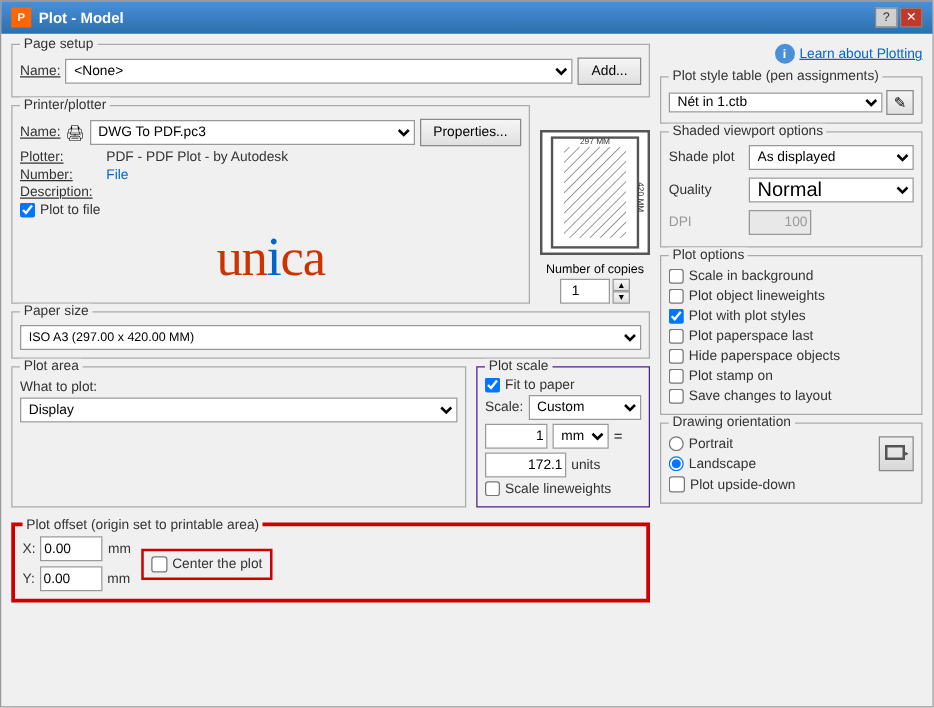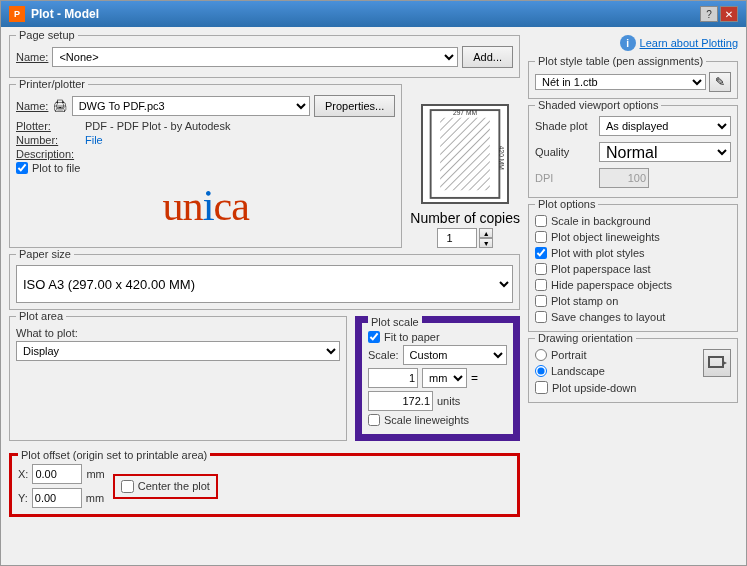--- a/index.html
+++ b/index.html
@@ -223,24 +223,24 @@
     }
     
     .plot-area-box {
       border: 1px solid #aaa;
       padding: 4px 6px 6px;
       position: relative;
       flex: 1;
     }
     
     .plot-scale-box {
-      border: 7px solid #4c1d95;
+      border: 1px solid #4c1d95;
       padding: 4px 6px 6px;
       position: relative;
-      width: 165px;
+      width: 139px;
     }
     
     .plot-offset-box {
       border: 3px solid #cc0000;
       padding: 4px 6px 6px;
       position: relative;
       margin-top: 6px;
     }
     
     .spinner-input {
@@ -521,36 +521,36 @@
                 </pattern>
               </defs>
               <rect x="18" y="12" width="52" height="76" fill="url(#hatch)"></rect>
 
               <text x="44" y="9" text-anchor="middle" font-size="7" fill="#333">297 MM</text>
               <text x="80" y="54" text-anchor="middle" font-size="7" fill="#333" transform="rotate(90,80,54)">420 MM</text>
             </svg>
           </div>
 
           <div style="margin-top:6px; text-align:center;">
-            <div style="font-size:14px; text-align:center; margin-bottom:2px;">Number of copies</div>
+            <div style="font-size:10px; text-align:center; margin-bottom:2px;">Number of copies</div>
             <div style="display:flex; align-items:center; justify-content:center; gap:2px;">
               <input type="number" class="spinner-input" value="1" style="width: 40px; text-align: center;">
               <div style="display:flex; flex-direction:column;">
                 <div class="spinner-btn">▲</div>
                 <div class="spinner-btn">▼</div>
               </div>
             </div>
           </div>
         </div>
       </div>
 
       <div class="paper-size-group">
         <span class="group-box-title">Paper size</span>
         <div style="margin-top:6px;">
-          <select style="width:100%; height:38px; font-size:13px;">
+          <select style="width:100%; height:20px; font-size:10px;">
             <option>ISO A3 (297.00 x 420.00 MM)</option>
           </select>
         </div>
       </div>
 
       <div class="plot-area-scale-row">
 
         <div class="plot-area-box">
           <span class="group-box-title">Plot area</span>
           <div style="margin-top:6px;">

